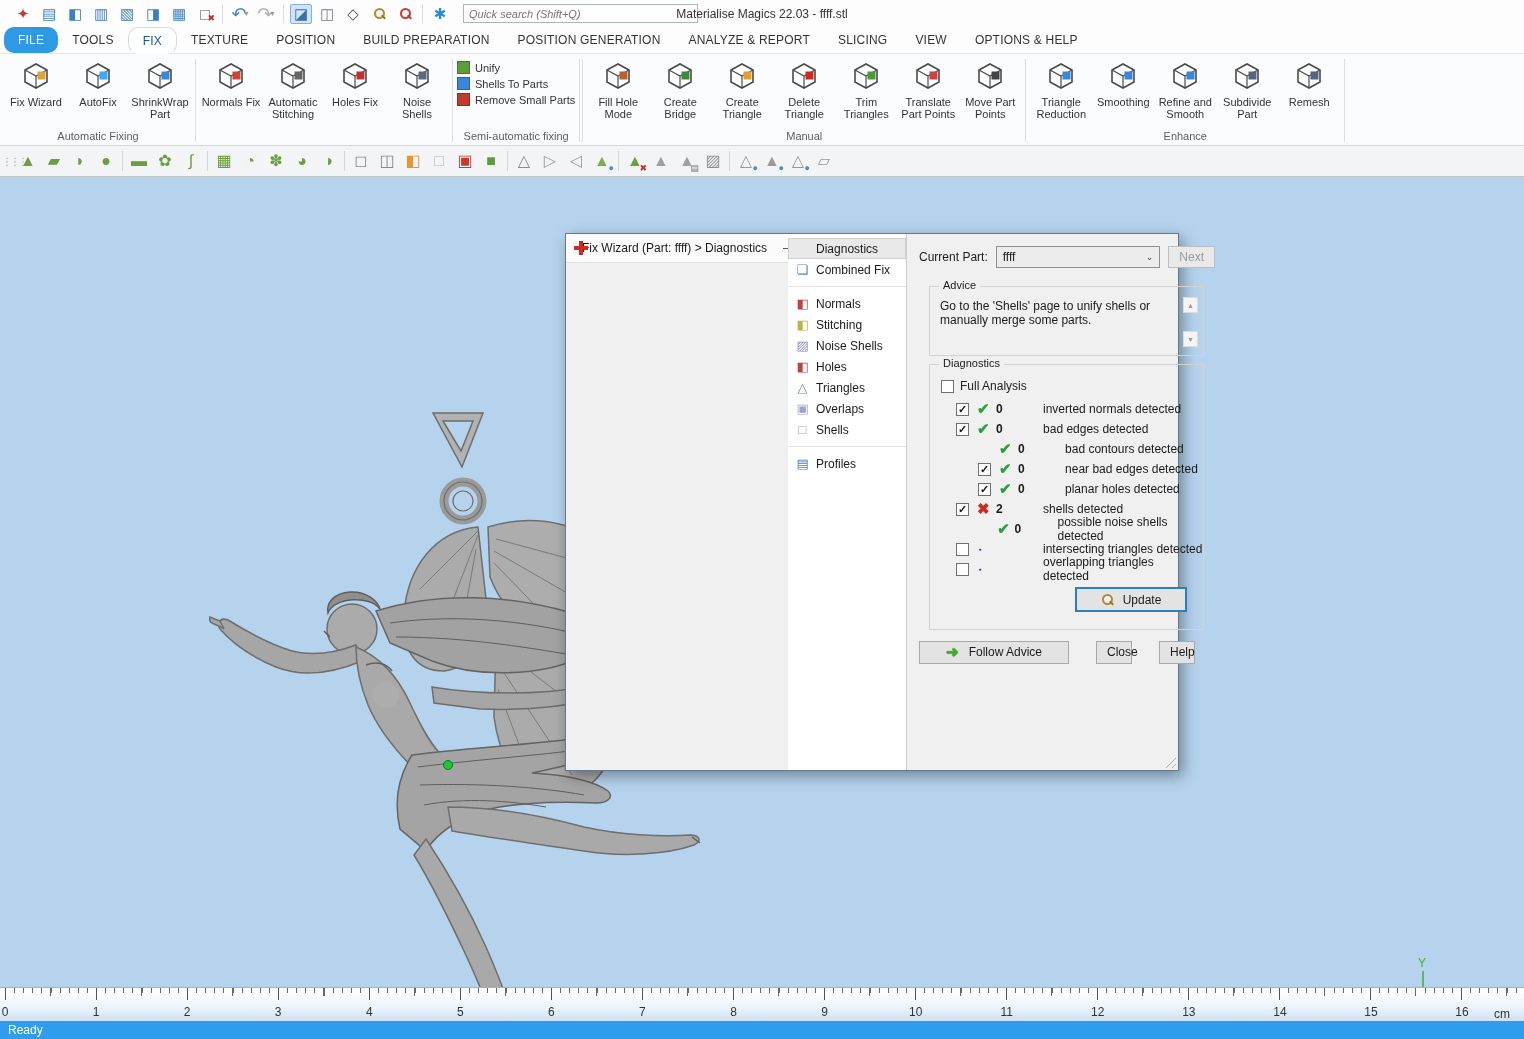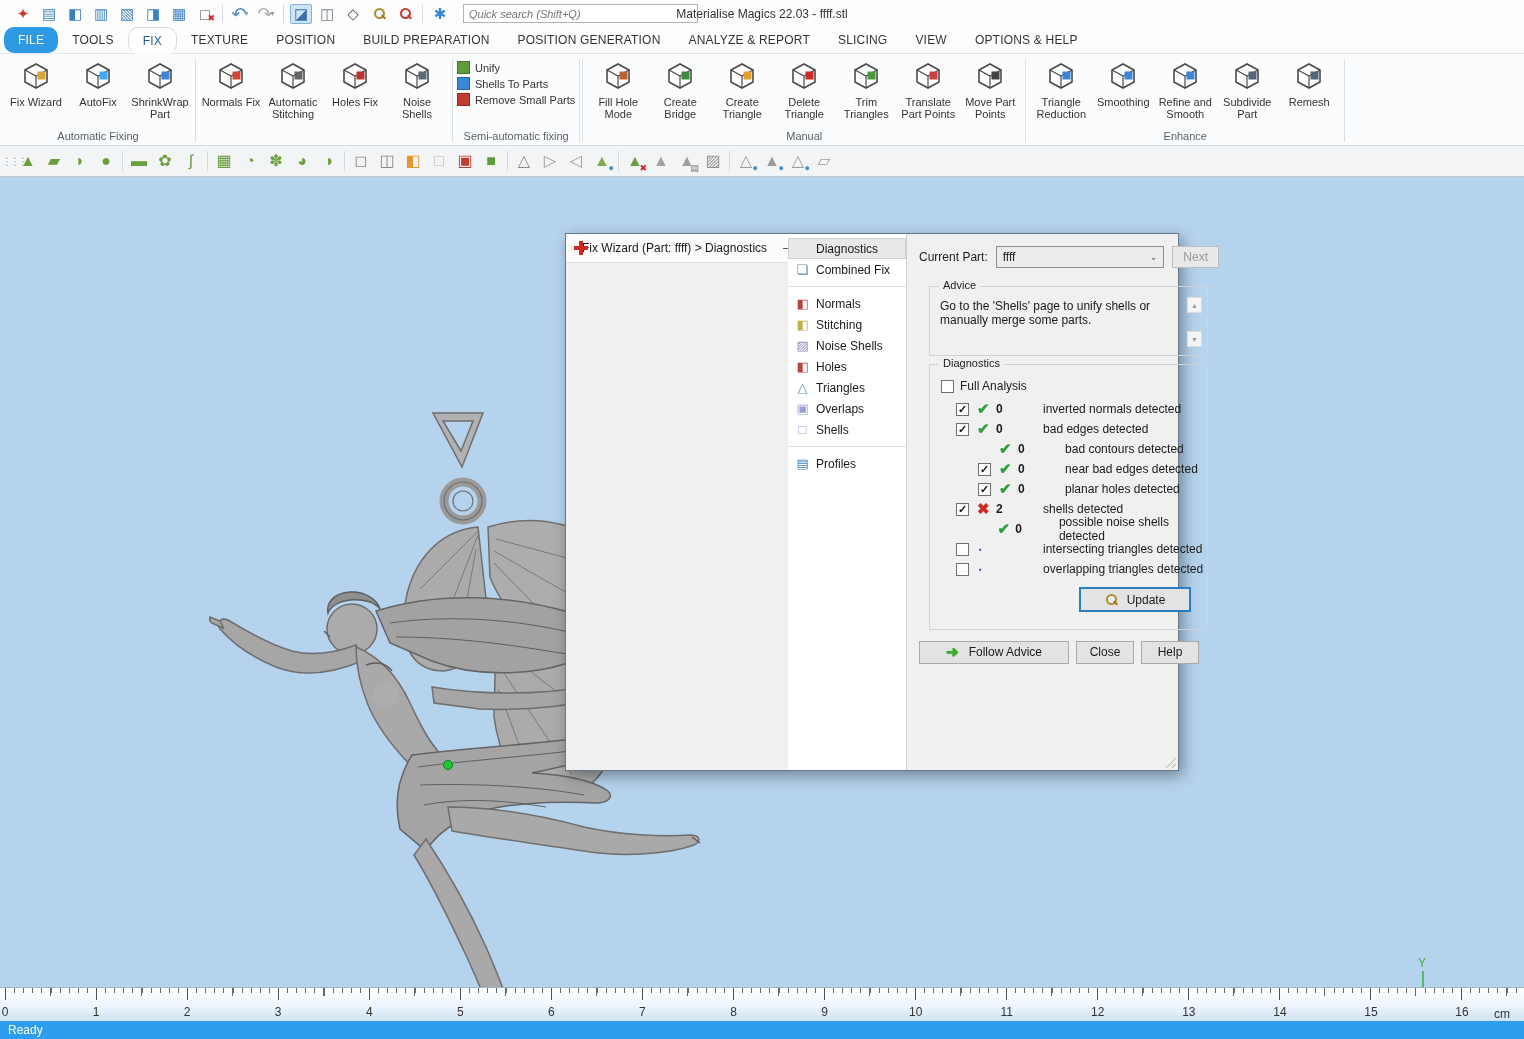--- a/index.html
+++ b/index.html
@@ -116,21 +116,21 @@
   .mark-cross { color:#cc2a24; } .mark-cross::before { content:"✖"; }
   .mark-dot { color:#3a3aa0; font-size:10px; } .mark-dot::before { content:"●"; transform:scale(.5); display:inline-block; }
   .cell-count { width:47px; font-size:12px; font-weight:bold; color:#1a1a1a; }
   .cell-label { font-size:12px; color:#1a1a1a; }
   .update-row { display:flex; justify-content:flex-end; padding:8px 16px 0 0; }
   .update-btn { width:112px; height:25px; display:flex; align-items:center; justify-content:center; gap:10px; }
 
   .dlg-foot { height:44px; display:flex; align-items:center; justify-content:flex-end; gap:7px; padding-right:20px; }
   .fa-btn { width:150px; height:23px; display:flex; align-items:center; justify-content:center; gap:10px; }
   .arrow-ic { color:#3fae29; font-size:15px; font-weight:bold; text-shadow:0 0 1px #1d7a12; }
-  .sm-btn { width:58px; height:23px; }
+  .sm-btn { width:36px; height:23px;margin-left:20px; }
   .grip { position:absolute; right:2px; bottom:2px; width:13px; height:13px;
           background:repeating-linear-gradient(135deg,transparent 0 3px,#b0b0b0 3px 4px); clip-path:polygon(100% 0,100% 100%,0 100%); }
 </style>
 </head>
 <body>
 
 <div class="app">
 
   <div class="titlebar">
     <div class="qa-group">

